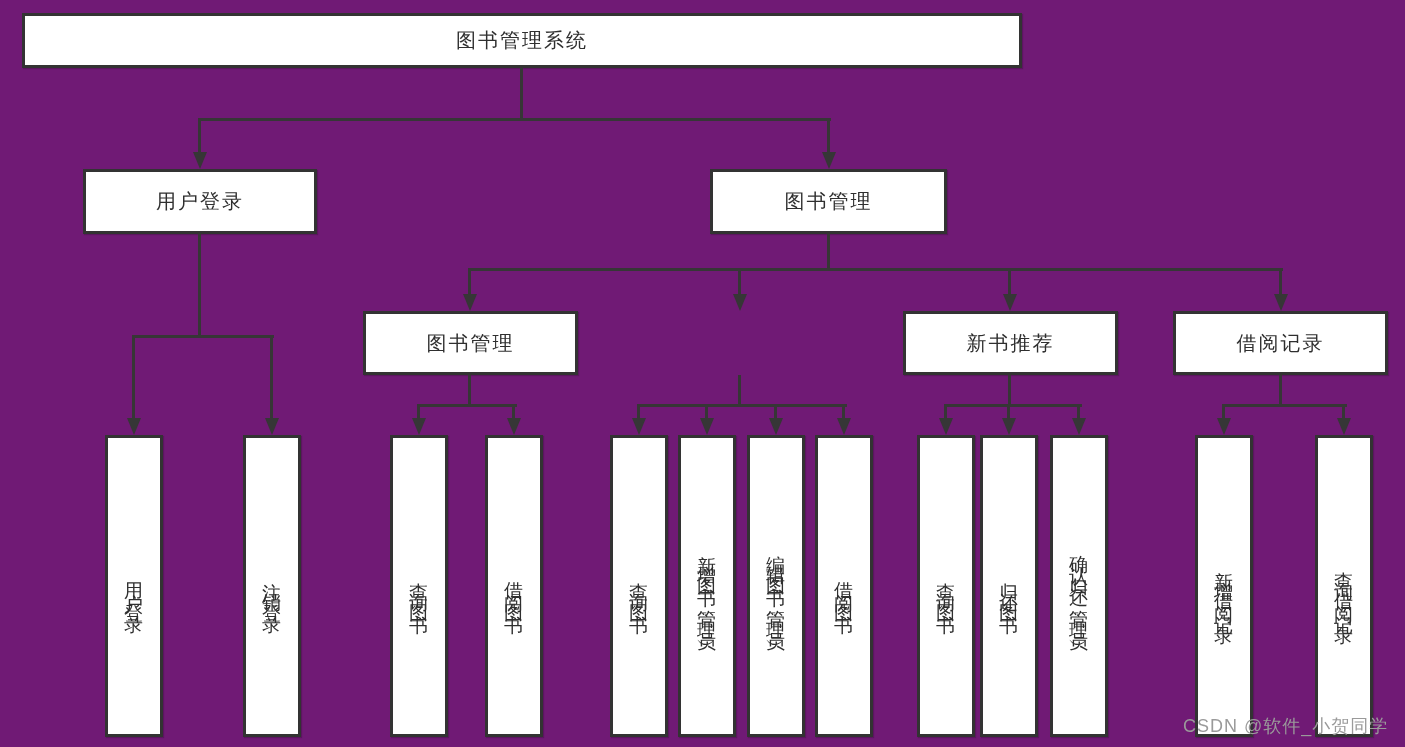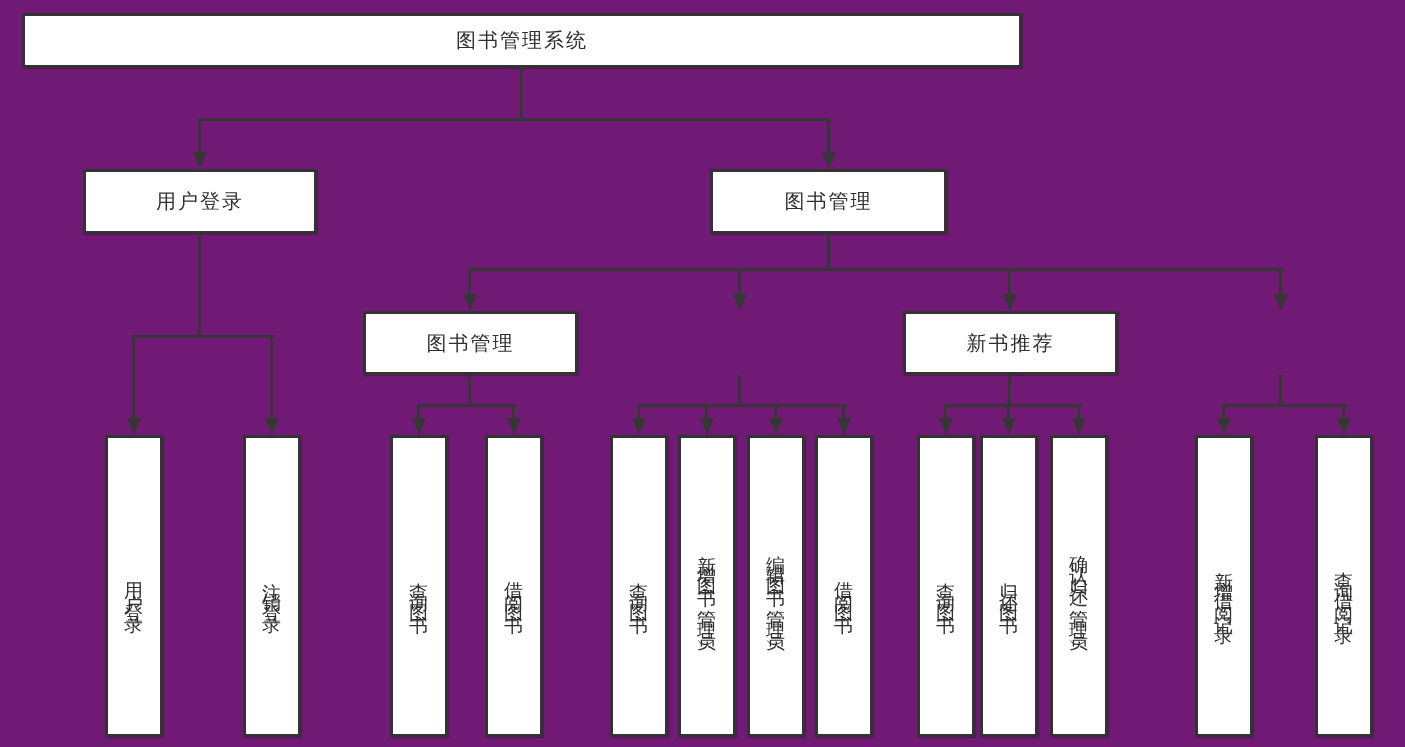--- a/index.html
+++ b/index.html
@@ -87,20 +87,21 @@
   <div class="arr" style="left:463px; top:294px;"></div>
   <div class="vline" style="left:738px; top:268px; height:26px;"></div>
   <div class="arr" style="left:733px; top:294px;"></div>
   <div class="vline" style="left:1008px; top:268px; height:26px;"></div>
   <div class="arr" style="left:1003px; top:294px;"></div>
   <div class="vline" style="left:1279px; top:268px; height:26px;"></div>
   <div class="arr" style="left:1274px; top:294px;"></div>
 
   <div class="box" style="left:363px; top:311px; width:215px; height:64px;">图书管理</div>
   <div class="box" style="left:903px; top:311px; width:215px; height:64px;">新书推荐</div>
+  <div class="box" style="left:1173px; top:311px; width:215px; height:64px;">借阅记录</div>
 
   <div class="vline" style="left:468px; top:375px; height:31px;"></div>
   <div class="vline" style="left:738px; top:375px; height:31px;"></div>
   <div class="vline" style="left:1008px; top:375px; height:31px;"></div>
   <div class="vline" style="left:1279px; top:375px; height:31px;"></div>
 
   <div class="hline" style="left:417px; top:404px; width:100px;"></div>
   <div class="hline" style="left:637px; top:404px; width:210px;"></div>
   <div class="hline" style="left:944px; top:404px; width:138px;"></div>
   <div class="hline" style="left:1222px; top:404px; width:125px;"></div>
@@ -142,14 +143,15 @@
   <div class="box vbox" style="left:747px; top:435px; width:58px; height:302px;">编辑图书（管理员）</div>
   <div class="box vbox" style="left:815px; top:435px; width:58px; height:302px;">借阅图书</div>
 
   <div class="box vbox" style="left:917px; top:435px; width:58px; height:302px;">查询图书</div>
   <div class="box vbox" style="left:980px; top:435px; width:58px; height:302px;">归还图书</div>
   <div class="box vbox" style="left:1050px; top:435px; width:58px; height:302px;">确认归还（管理员）</div>
 
   <div class="box vbox" style="left:1195px; top:435px; width:58px; height:302px;">新增借阅记录</div>
   <div class="box vbox" style="left:1315px; top:435px; width:58px; height:302px;">查询借阅记录</div>
 
+  <div class="watermark">CSDN @软件_小贺同学</div>
 
 </div>
 
 </body></html>

